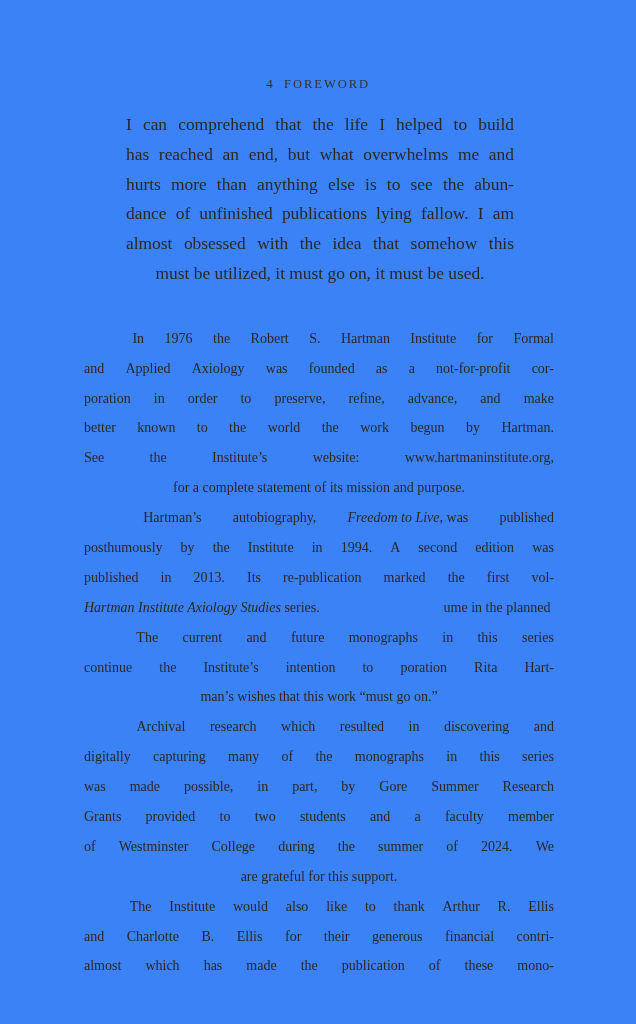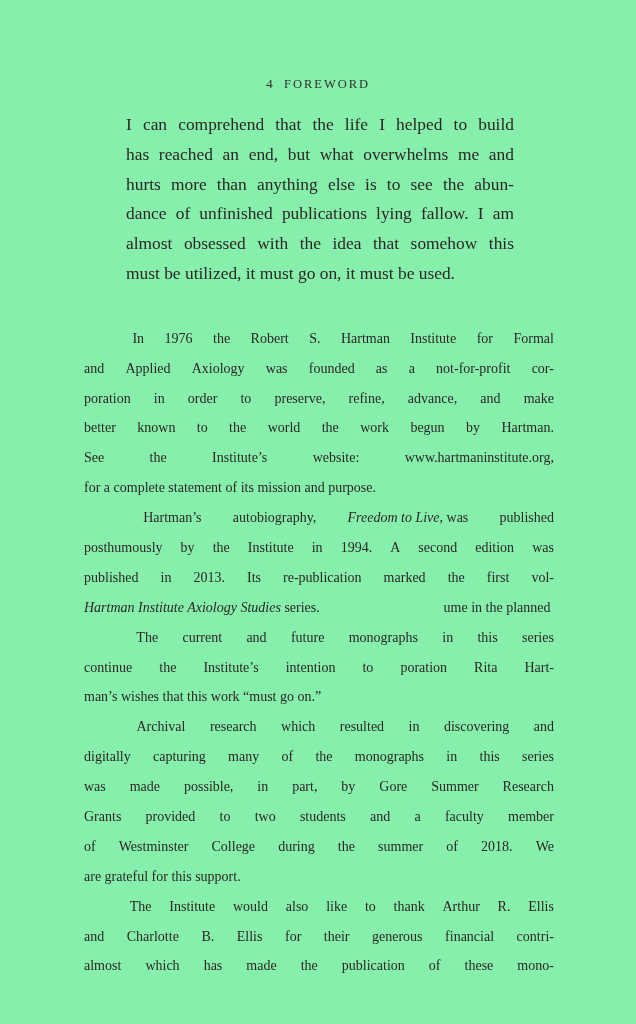--- a/index.html
+++ b/index.html
@@ -5,21 +5,21 @@
 <style>
   html, body {
     margin: 0;
     padding: 0;
     background: #ffffff;
   }
   .page {
     position: relative;
     width: 636px;
     height: 1024px;
-    background: #86efac;
+    background: #3b82f6;
     overflow: hidden;
     font-family: "Liberation Serif", "DejaVu Serif", serif;
     color: #2b2724;
     -webkit-font-smoothing: antialiased;
   }
 
   
   .running-head {
     position: absolute;
     top: 75px;
@@ -60,21 +60,21 @@
     height: 29.9px;
     white-space: pre;
     color: #2b2724;
   }
   
   .line.just {
     justify-content: space-between;
   }
   
   .line.last {
-    justify-content: flex-start;
+    justify-content: center;
   }
   .line .w {
     white-space: pre;
   }
   .line .ital {
     font-style: italic;
   }
 
   
   .indent {
@@ -133,21 +133,21 @@
         <div class="para">
           <div class="line just"><span class="indent"></span><span class="w">The</span><span class="w">current</span><span class="w">and</span><span class="w">future</span><span class="w">monographs</span><span class="w">in</span><span class="w">this</span><span class="w">series</span></div>
           <div class="line just"><span class="w">continue</span><span class="w">the</span><span class="w">Institute’s</span><span class="w">intention</span><span class="w">to</span><span class="w">poration</span><span class="w">Rita</span><span class="w">Hart-</span></div>
           <div class="line last"><span class="w">man’s wishes that this work “must go on.”</span></div>
         </div>
         <div class="para">
           <div class="line just"><span class="indent"></span><span class="w">Archival</span><span class="w">research</span><span class="w">which</span><span class="w">resulted</span><span class="w">in</span><span class="w">discovering</span><span class="w">and</span></div>
           <div class="line just"><span class="w">digitally</span><span class="w">capturing</span><span class="w">many</span><span class="w">of</span><span class="w">the</span><span class="w">monographs</span><span class="w">in</span><span class="w">this</span><span class="w">series</span></div>
           <div class="line just"><span class="w">was</span><span class="w">made</span><span class="w">possible,</span><span class="w">in</span><span class="w">part,</span><span class="w">by</span><span class="w">Gore</span><span class="w">Summer</span><span class="w">Research</span></div>
           <div class="line just"><span class="w">Grants</span><span class="w">provided</span><span class="w">to</span><span class="w">two</span><span class="w">students</span><span class="w">and</span><span class="w">a</span><span class="w">faculty</span><span class="w">member</span></div>
-          <div class="line just"><span class="w">of</span><span class="w">Westminster</span><span class="w">College</span><span class="w">during</span><span class="w">the</span><span class="w">summer</span><span class="w">of</span><span class="w">2018.</span><span class="w">We</span></div>
+          <div class="line just"><span class="w">of</span><span class="w">Westminster</span><span class="w">College</span><span class="w">during</span><span class="w">the</span><span class="w">summer</span><span class="w">of</span><span class="w">2024.</span><span class="w">We</span></div>
           <div class="line last"><span class="w">are grateful for this support.</span></div>
         </div>
         <div class="para">
           <div class="line just"><span class="indent"></span><span class="w">The</span><span class="w">Institute</span><span class="w">would</span><span class="w">also</span><span class="w">like</span><span class="w">to</span><span class="w">thank</span><span class="w">Arthur</span><span class="w">R.</span><span class="w">Ellis</span></div>
           <div class="line just"><span class="w">and</span><span class="w">Charlotte</span><span class="w">B.</span><span class="w">Ellis</span><span class="w">for</span><span class="w">their</span><span class="w">generous</span><span class="w">financial</span><span class="w">contri-</span></div>
           <div class="line just"><span class="w">almost</span><span class="w">which</span><span class="w">has</span><span class="w">made</span><span class="w">the</span><span class="w">publication</span><span class="w">of</span><span class="w">these</span><span class="w">mono-</span></div>
         </div>
       </div>
   </div>
 

